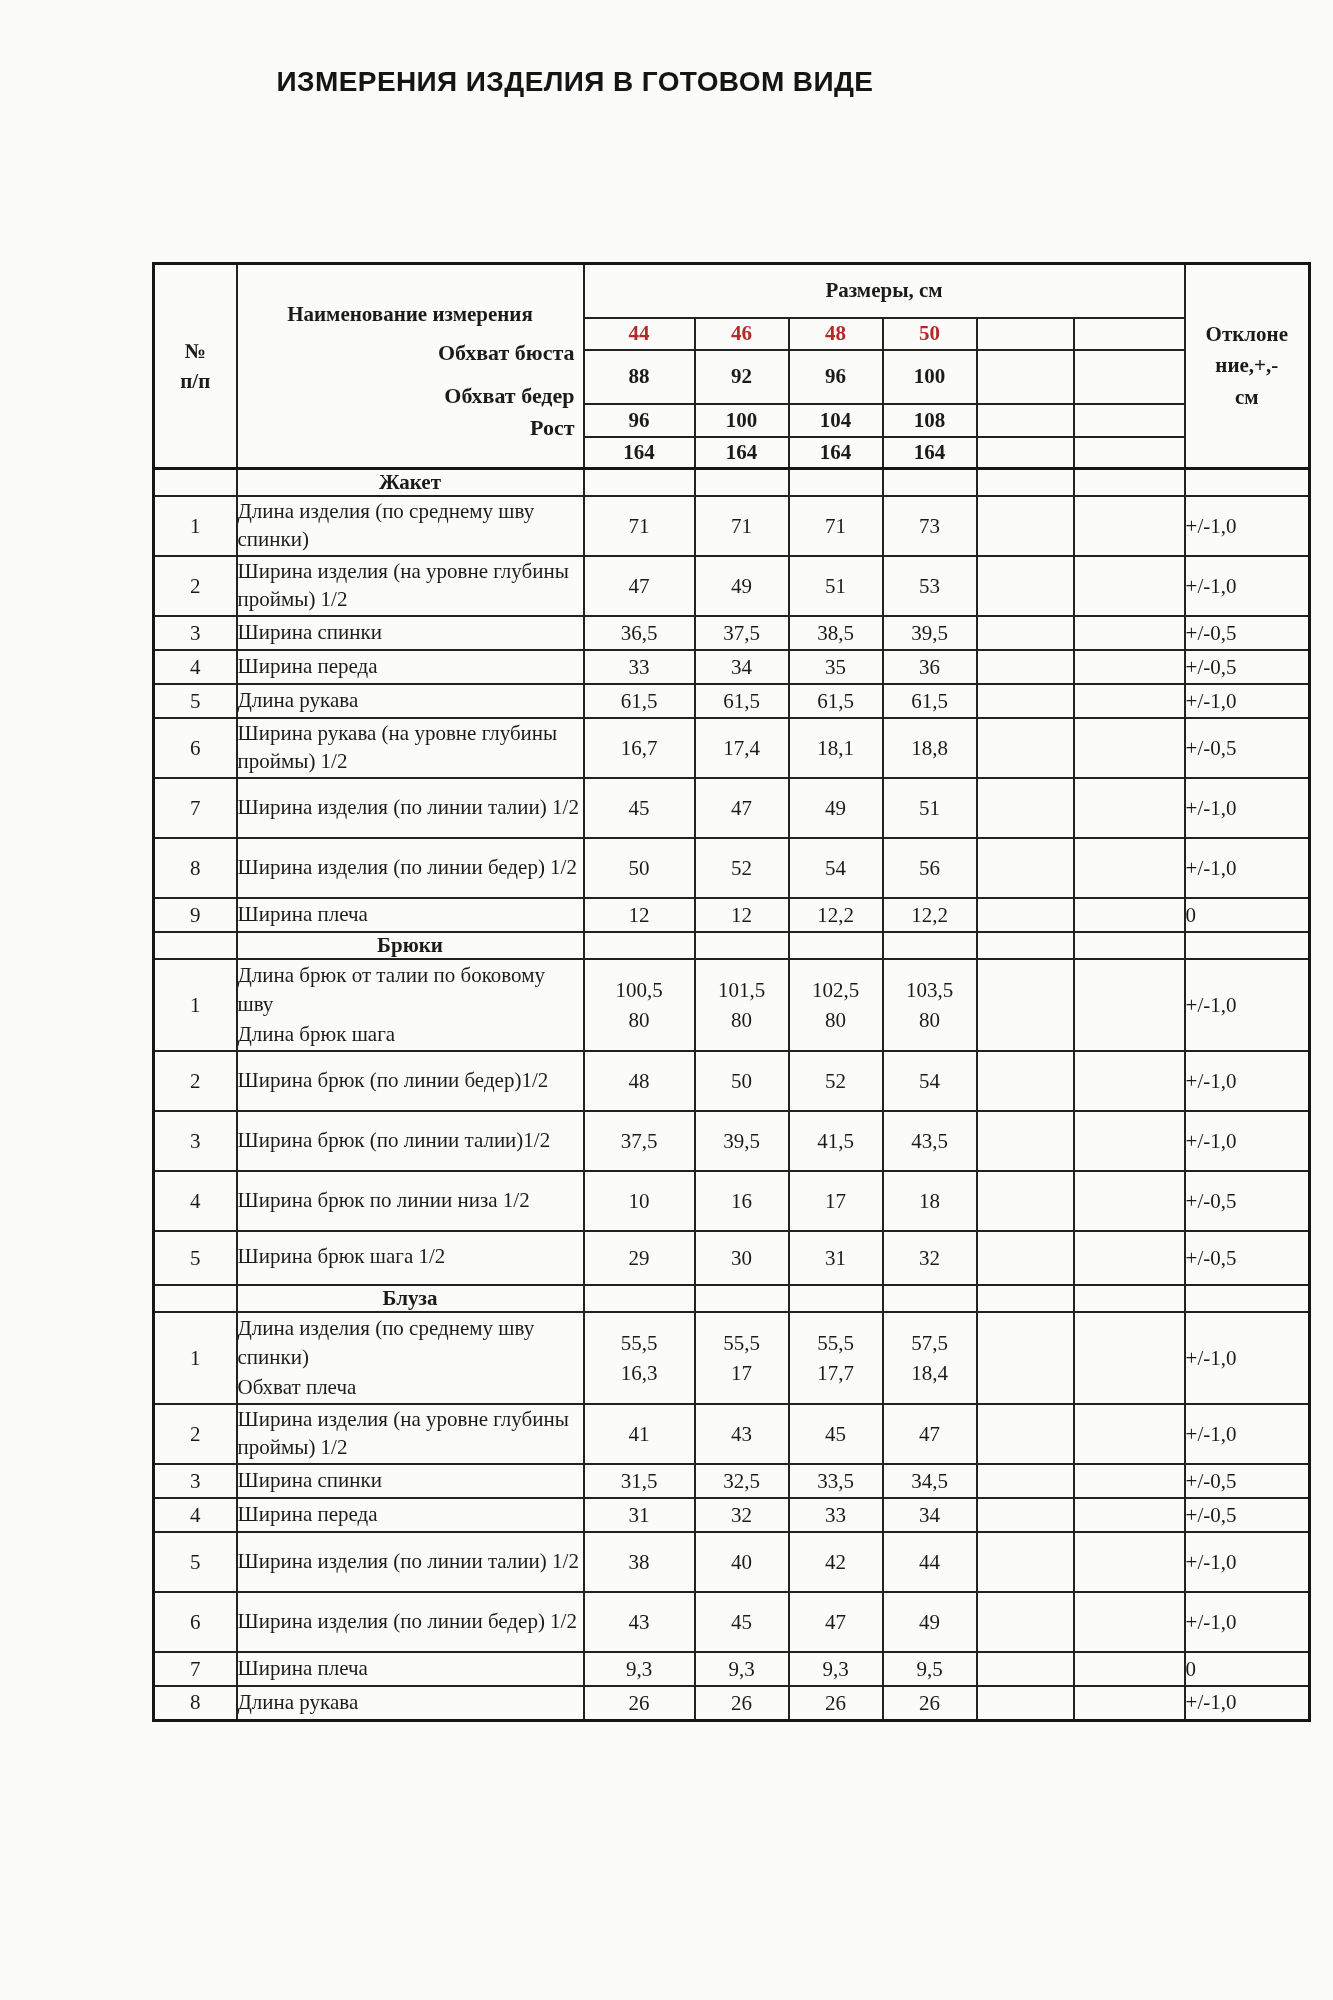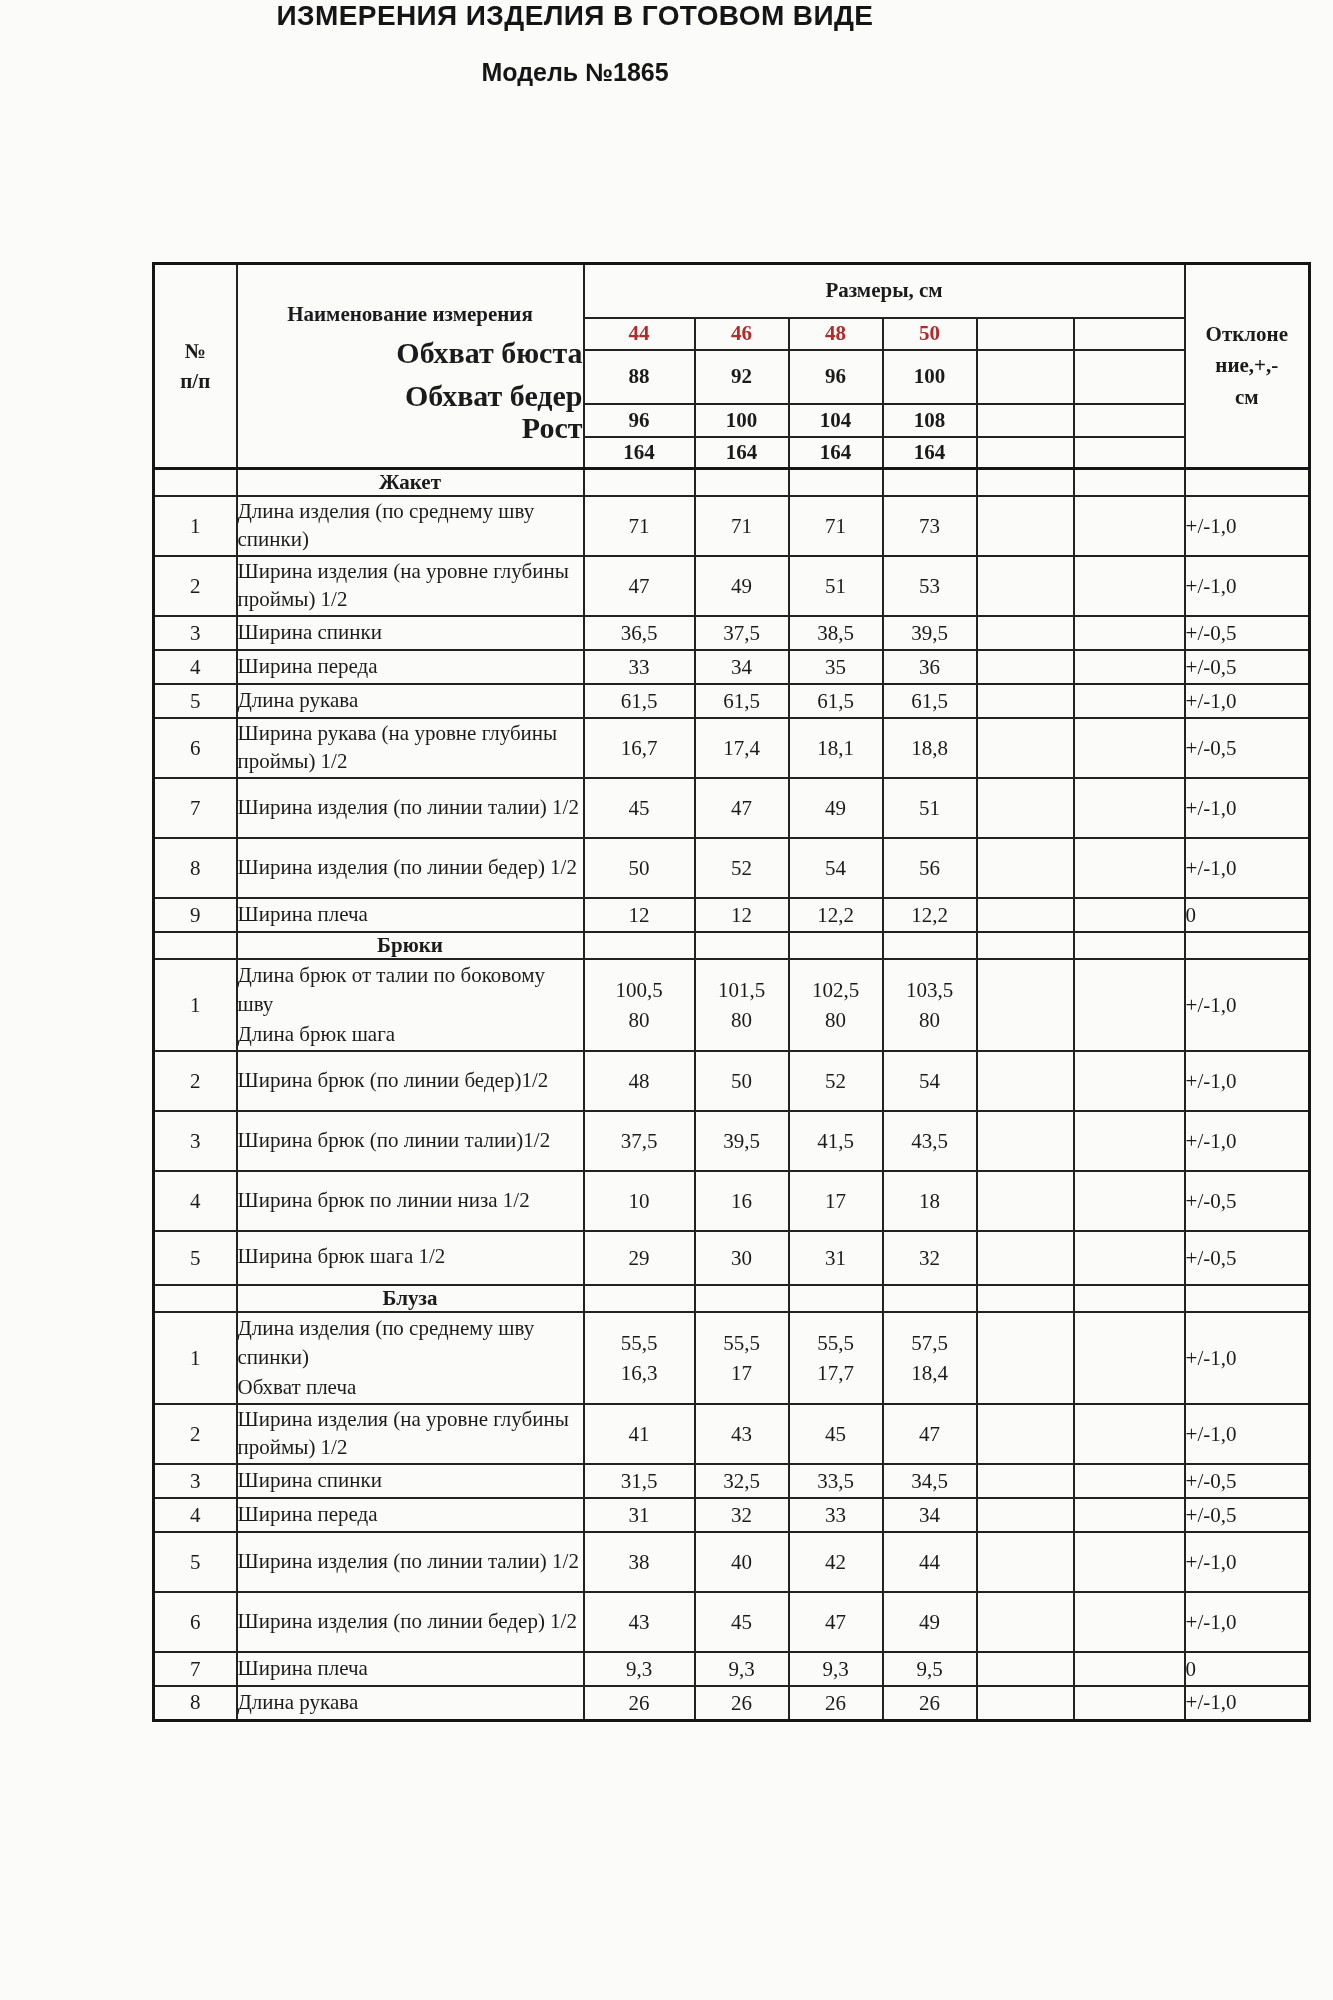--- a/index.html
+++ b/index.html
@@ -2,21 +2,21 @@
 <html><head>
 <meta charset="utf-8">
 <style>
   html,body{margin:0;padding:0;background:#e8e8e8;}
   .sheet{
     width:1333px;height:2000px;position:relative;margin:0 auto;
     background:#fbfbfa;color:#1b1b1b;
     font-family:"Liberation Serif", serif;
     overflow:hidden;
   }
-  .titles{width:1150px;text-align:center;}
+  .titles{padding-top:66px;width:1150px;text-align:center;}
   .doc-title{
     margin:0;font-family:"Liberation Sans", sans-serif;
     font-weight:bold;font-size:28px;letter-spacing:0.4px;color:#151515;
   }
   .model-no{
     margin:26px 0 0 0;font-family:"Liberation Sans", sans-serif;
     font-weight:bold;font-size:25px;color:#151515;
   }
   table.meas{
     position:absolute;left:152px;top:262px;width:1156px;
@@ -27,21 +27,21 @@
     border:2px solid #222;padding:0;vertical-align:middle;
     font-size:21px;overflow:hidden;
   }
   
   thead td{font-weight:bold;}
   .num-head{text-align:center;white-space:pre-line;line-height:1.45;font-size:21px;}
   .name-head{vertical-align:top;font-family:Liberation Serif, serif;}
   .name-head .nh-wrap{display:flex;flex-direction:column;height:100%;}
   .nh-top{padding-top:12px;text-align:center;font-size:21px;}
   .nh-spacer{flex:1;}
-  .nh-line{display:flex;align-items:center;justify-content:flex-end;padding-right:0;font-size:30px;}
+  .nh-line{display:flex;align-items:center;justify-content:flex-end;padding-right:8px;font-size:22px;}
   .nh-bust{height:52px;}
   .nh-hips{height:34px;}
   .nh-height{height:30px;}
   .sizes-head{text-align:center;font-size:22px;border-bottom:3px solid #222;margin-left:22px;}
   .dev-head{text-align:center;white-space:pre-line;line-height:1.5;font-size:21px;}
   tr.hr-sizes{height:54px;}
   tr.hr-red{height:32px;}
   tr.hr-bust{height:54px;}
   tr.hr-hips{height:33px;}
   tr.hr-height{height:32px;}
@@ -61,21 +61,20 @@
   .c-val{text-align:center;white-space:pre-line;line-height:1.45;}
   .c-dev{}
   .section-title-cell{text-align:center;font-weight:bold;font-size:22px;}
 </style>
 </head>
 <body>
 
 <div class="sheet">
   <div class="titles">
     <h1 class="doc-title">ИЗМЕРЕНИЯ ИЗДЕЛИЯ В ГОТОВОМ ВИДЕ</h1>
-    <h2 class="model-no">Модель №1865</h2>
   </div>
 
   <table class="meas">
     <colgroup>
       <col style="width:83px">
         <col style="width:347px">
       <col style="width:111px">
         <col style="width:94px">
         <col style="width:94px">
         <col style="width:94px">

